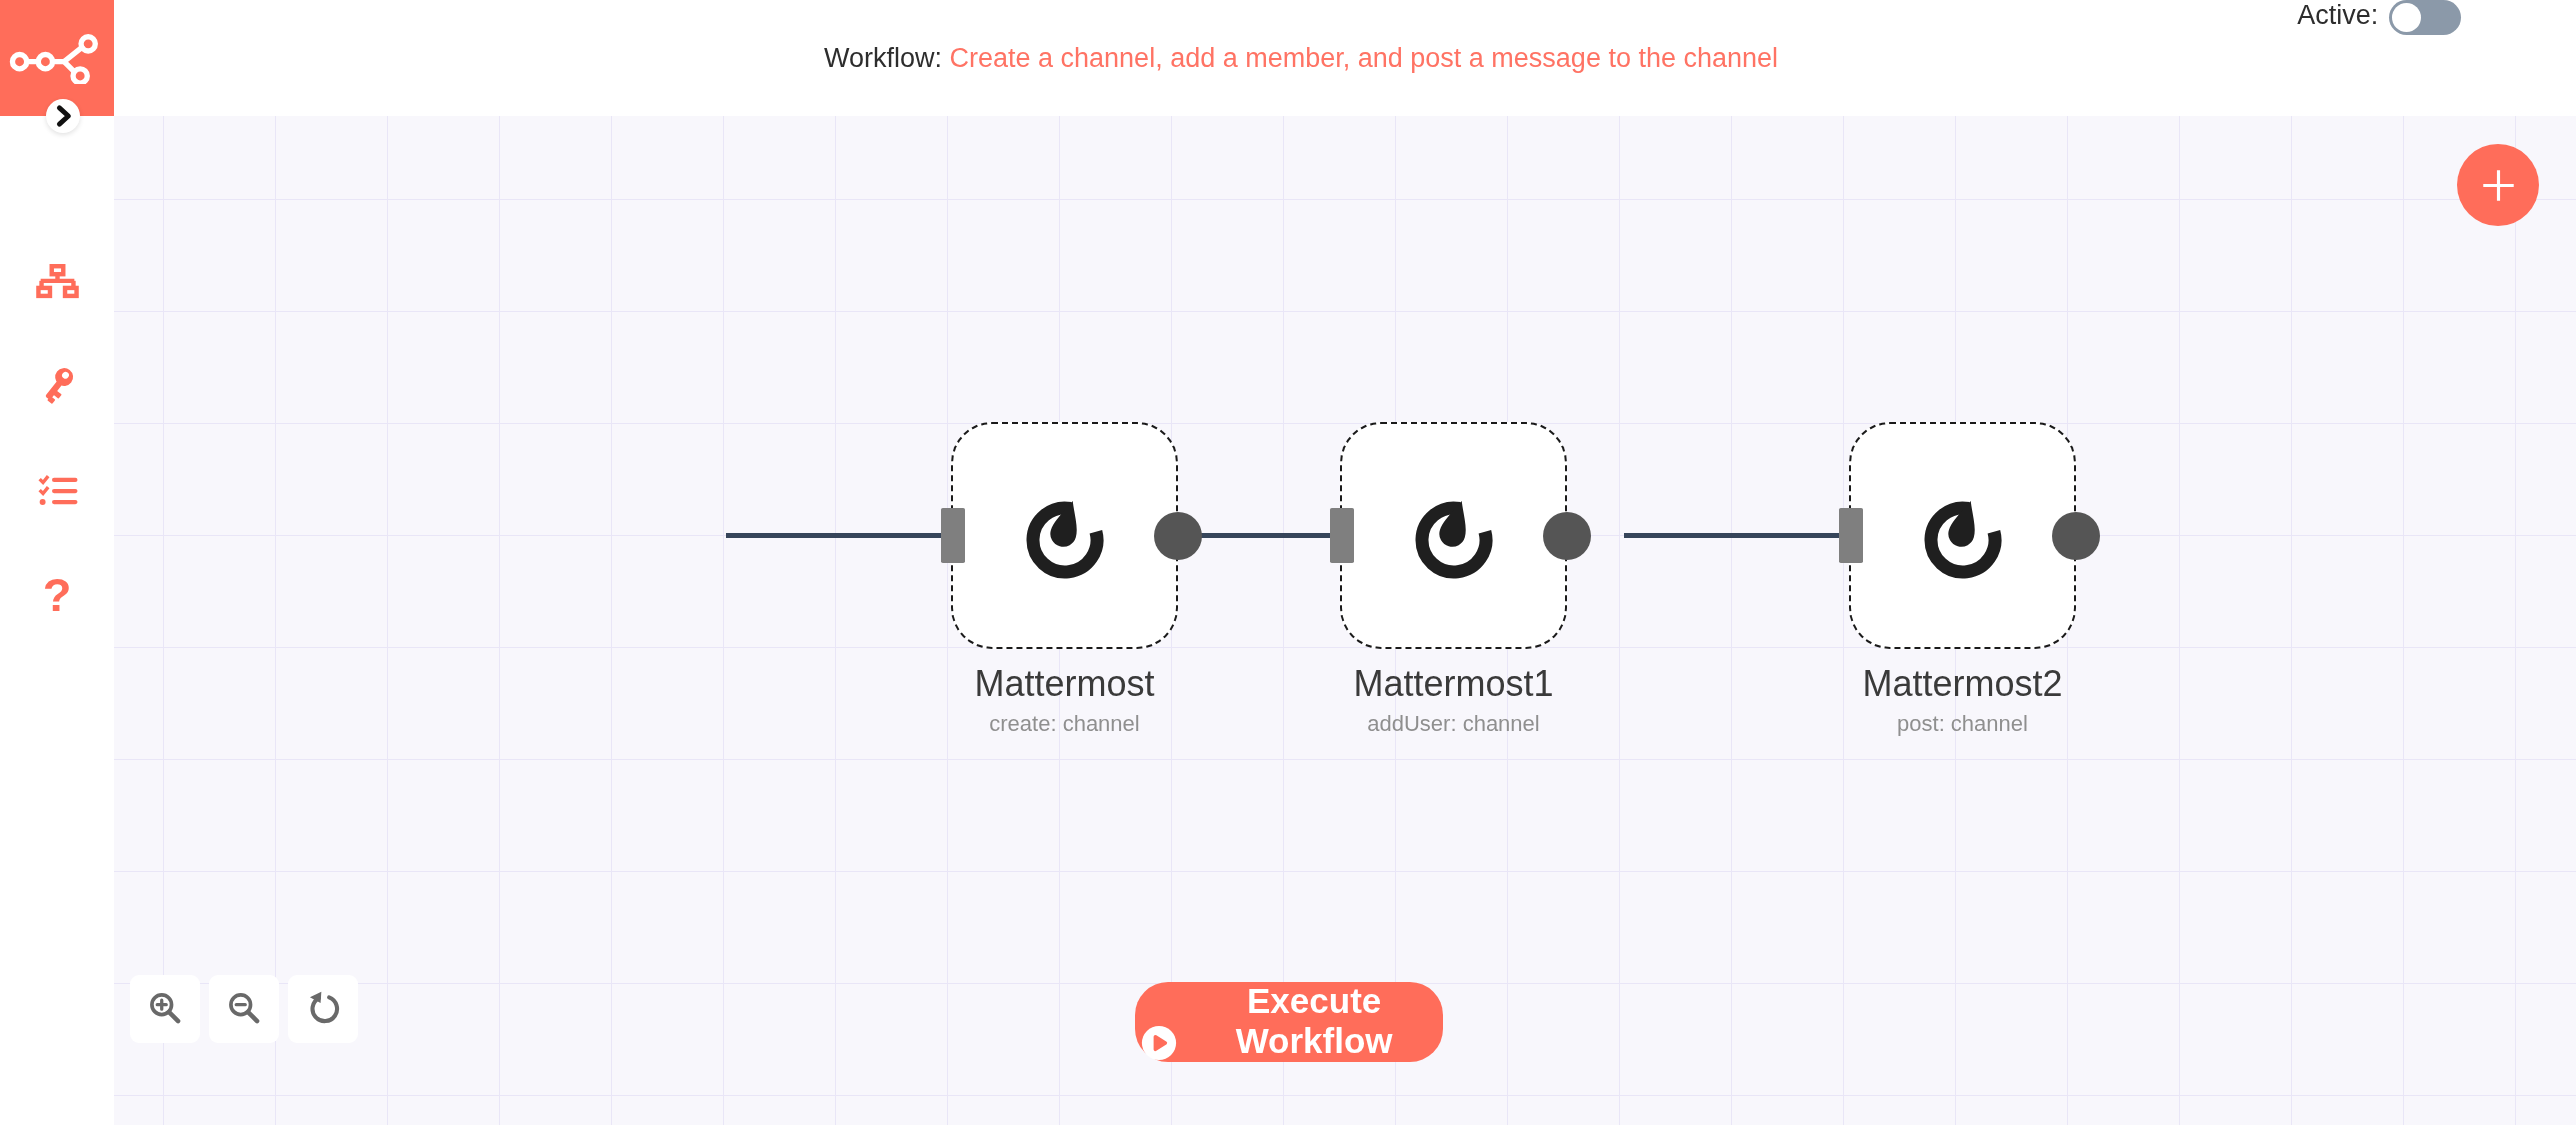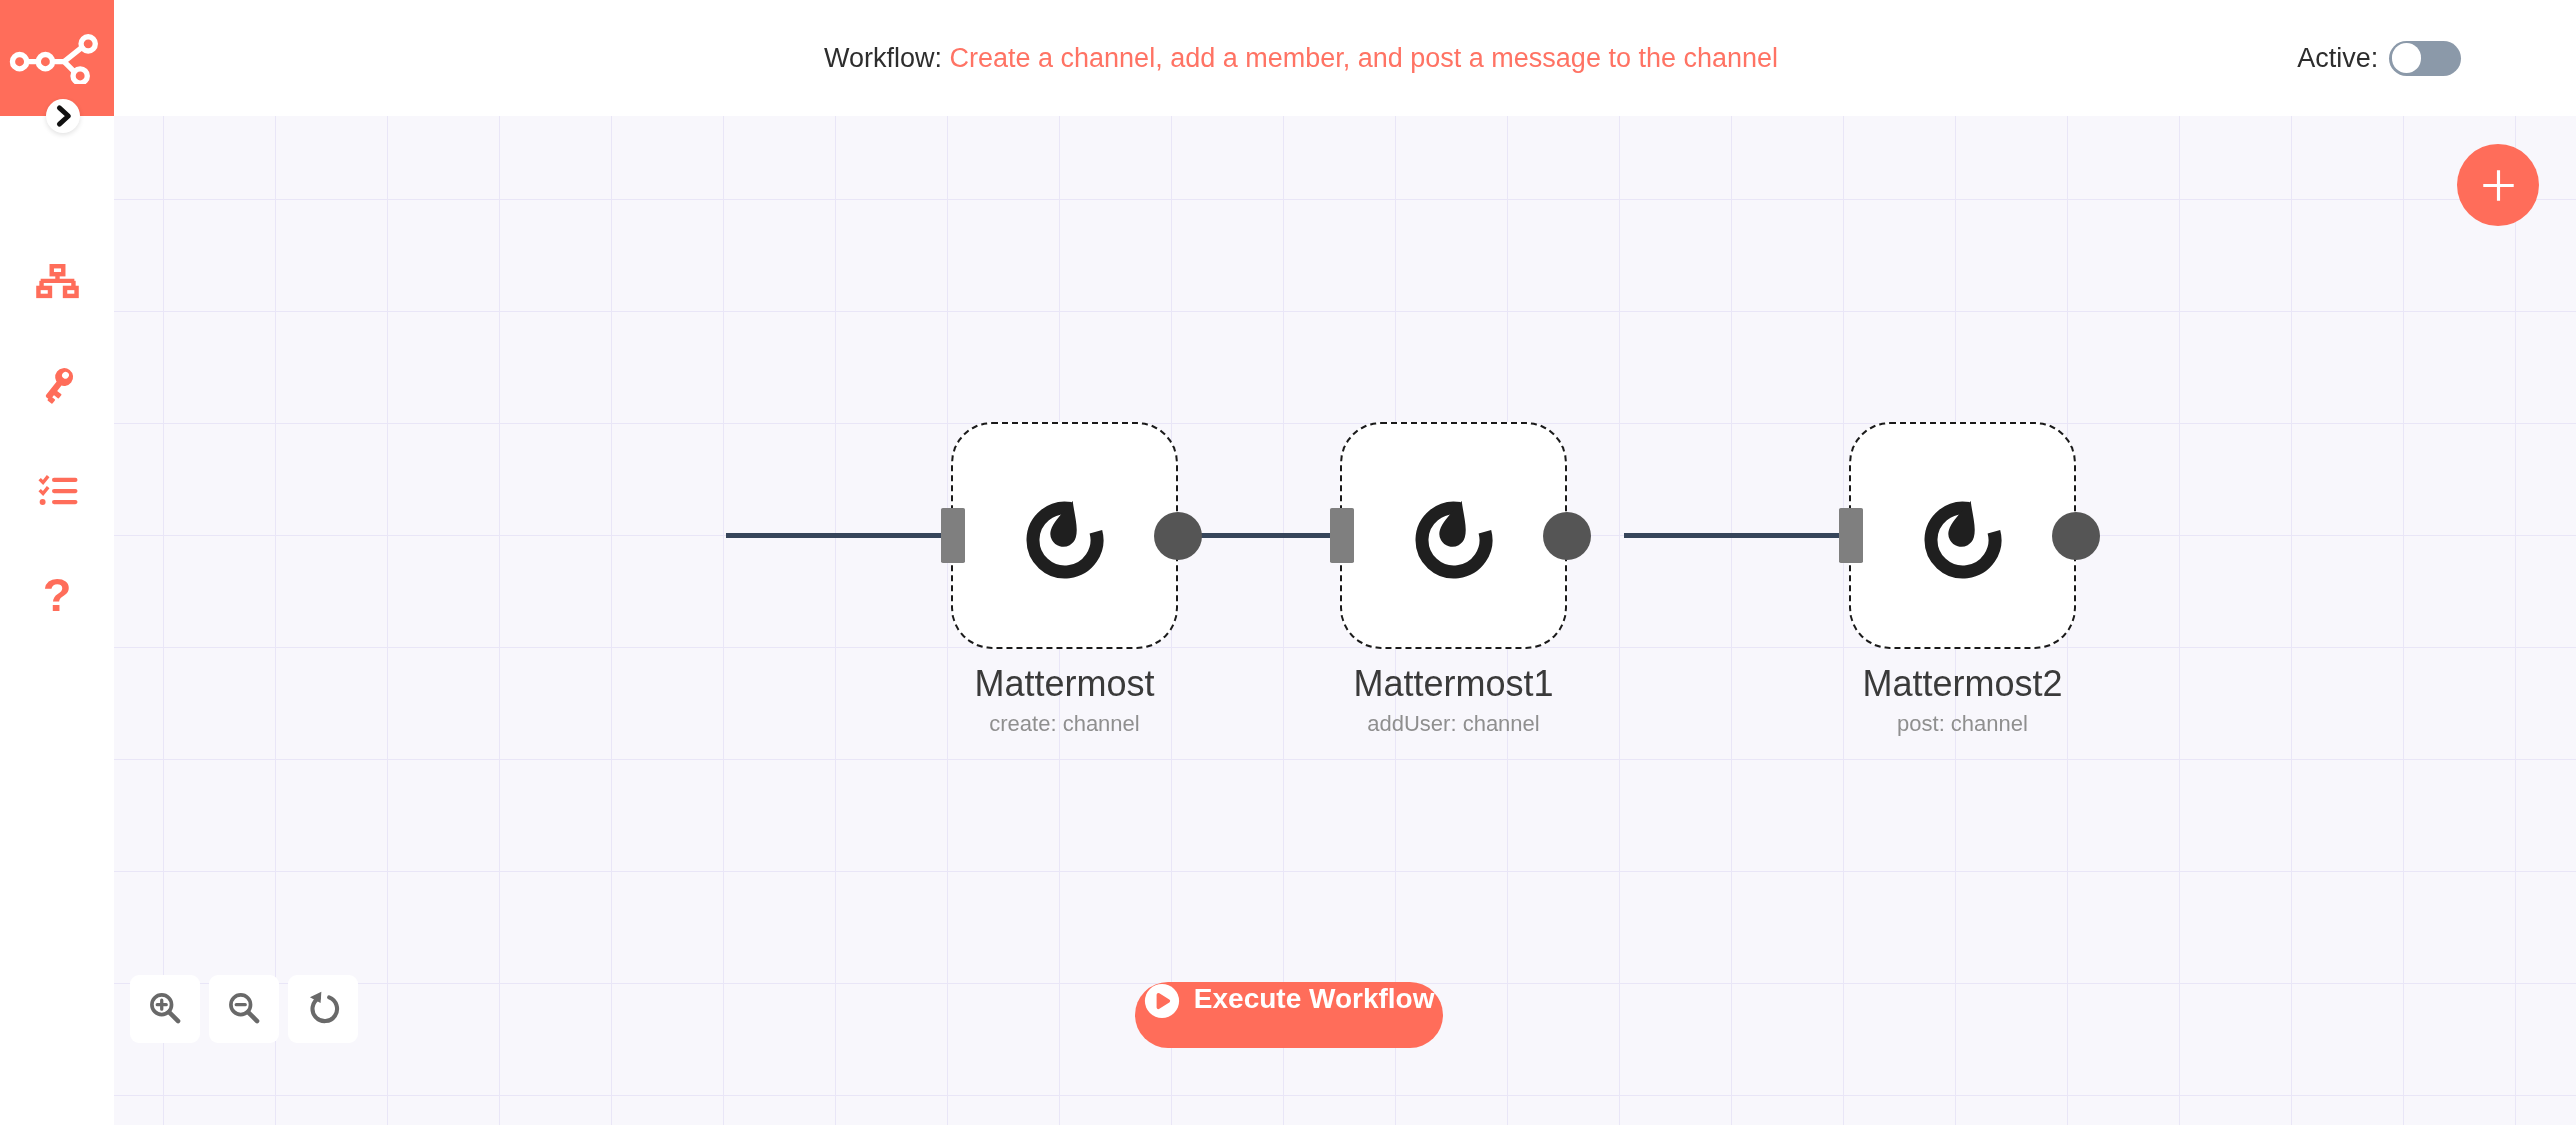--- a/index.html
+++ b/index.html
@@ -12,21 +12,21 @@
     --canvas-bg:#f8f7fc; --grid-line:#e9e6f7; --toggle-off:#8b99a9;
     --ctrl-icon:#696969; --text-dark:#2d2d2d; --text-muted:#8f8f8f;
   }
   .app{position:absolute;inset:0;}
 
   
   .header{position:absolute;left:13px;top:0;width:2576px;height:116px;background:#fff;z-index:5;}
   .header-title{position:absolute;left:0;right:0;top:0;height:116px;line-height:116px;
     text-align:center;font-size:27px;color:var(--text-dark);white-space:nowrap;}
   .header-title .accent{color:var(--title-accent);}
-  .active-wrap{position:absolute;right:128px;top:0;height:116px;display:flex;align-items:center;gap:10.7px;}
+  .active-wrap{position:absolute;right:128px;top:0;height:116px;display:flex;gap:10.7px;}
   .active-label{font-size:27px;color:var(--text-dark);}
   .toggle{position:relative;width:72px;height:35px;border-radius:18px;background:var(--toggle-off);cursor:pointer;}
   .toggle .knob{position:absolute;left:2.7px;top:2.7px;width:29.5px;height:29.5px;border-radius:50%;background:#fff;}
 
   
   .logo-block{position:absolute;left:0;top:0;width:114px;height:116px;background:var(--accent);z-index:6;}
   .sidebar{position:absolute;left:0;top:116px;width:114px;bottom:0;background:#fff;z-index:6;}
   .collapse-btn{position:absolute;left:46px;top:99px;width:34px;height:34px;border-radius:50%;
     background:#fff;z-index:7;display:flex;align-items:center;justify-content:center;
     box-shadow:0 1.8px 5.4px rgba(0,0,0,.12);cursor:pointer;}
@@ -56,24 +56,24 @@
     border-radius:1.8px;background:var(--in-port);}
   .node-name{position:absolute;top:242px;left:50%;transform:translateX(-50%);
     white-space:nowrap;font-size:36px;color:#3a3a3a;line-height:39px;}
   .node-sub{position:absolute;top:286px;left:50%;transform:translateX(-50%);
     white-space:nowrap;font-size:22px;color:var(--text-muted);line-height:32px;}
 
   
   .zoom-controls{position:absolute;left:16px;top:859px;display:flex;gap:9px;z-index:3;}
   .zoom-btn{width:70px;height:68px;border-radius:9px;background:#fff;border:none;
     display:flex;align-items:center;justify-content:center;cursor:pointer;padding:0;}
-  .exec-btn{position:absolute;left:1021px;top:866px;width:308px;height:66px;border:none;
+  .exec-btn{position:absolute;left:1021px;top:866px;width:308px;height:80px;border:none;
     border-radius:33px;background:var(--accent);color:#fff;cursor:pointer;z-index:3;
-    display:flex;align-items:flex-start;justify-content:center;gap:14.3px;
-    font-family:"Liberation Sans","DejaVu Sans",sans-serif;font-size:28px;font-weight:700;}
+    display:flex;align-items:flex-end;justify-content:center;gap:14.3px;
+    font-family:"Liberation Sans","DejaVu Sans",sans-serif;font-size:35px;font-weight:700;}
   .add-btn{position:absolute;left:2343px;top:28px;width:82px;height:82px;border:none;border-radius:50%;
     background:var(--accent);cursor:pointer;z-index:3;display:flex;align-items:center;justify-content:center;}
 </style>
 </head>
 <body style="--accent: #ff6d5a; --title-accent: #ff7364; --node-green: #23c423; --play-green: #04d604; --conn-line: #36455a; --out-port: #555555; --in-port: #7f7f7f; --canvas-bg: #f8f7fc; --grid-line: #e9e6f7; --toggle-off: #8b99a9; --ctrl-icon: #696969; --text-dark: #2d2d2d; --text-muted: #8f8f8f;">
 
 <div class="app">
 
   <div class="canvas" id="canvas">
     <div class="zoom-controls">

